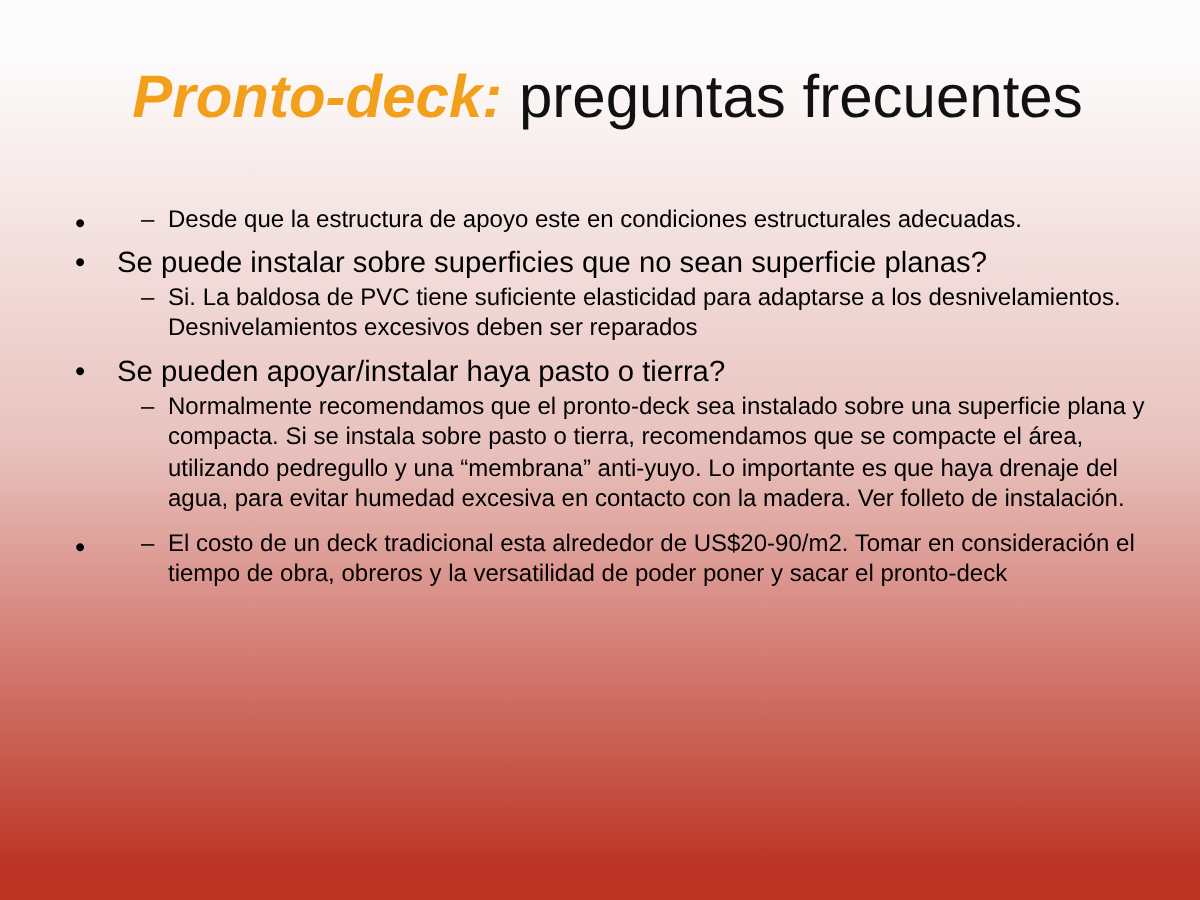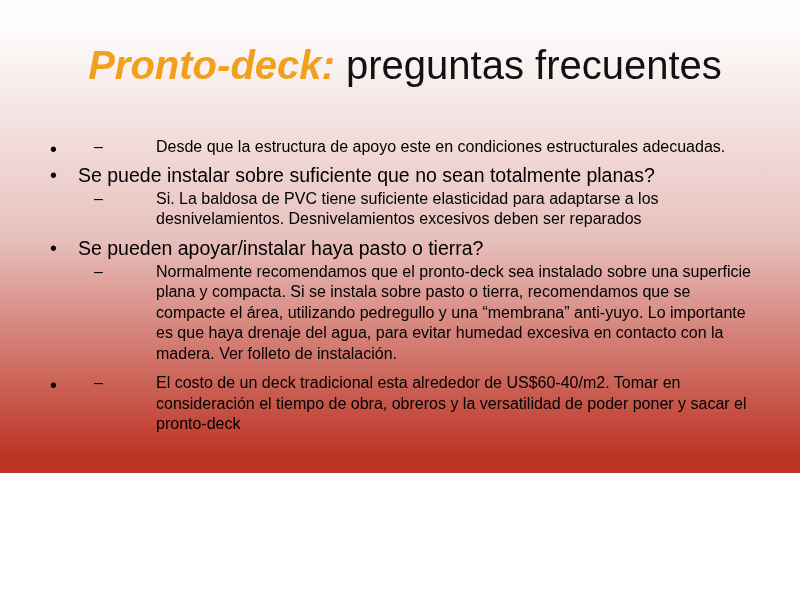--- a/index.html
+++ b/index.html
@@ -12,21 +12,21 @@
     height: 600px;
     overflow: hidden;
     font-family: "Liberation Sans", sans-serif;
     background: #ffffff;
   }
 
   
   .slide {
     position: relative;
     width: 800px;
-    height: 473px;
+    height: 600px;
     box-sizing: border-box;
     background: linear-gradient(
         to bottom,
         #fdfcfc   0%,
         #fbf4f4   8%,
         #f8eaea  17%,
         #f4e0de  25%,
         #efd2cf  36%,
         #e8c1bd  50%,
         #dcab a6 0%,
@@ -110,21 +110,20 @@
   .bullet2 .mark {
     position: absolute;
     left: 50px;
     top: 0;
     font-size: 16px;
     line-height: 20.5px;
     color: #000000;
   }
   .bullet2 .text {
     display: block;
-    margin-left: 44px;
   }
 
   .gap-a { height: 3px; }
   .gap-b { height: 4px; }
   .gap-c { height: 6px; }
 </style>
 </head>
 <body>
 
 <div class="slide" style="background: linear-gradient(rgb(253, 252, 252) 0%, rgb(253, 252, 252) 6%, rgb(232, 193, 189) 50%, rgb(188, 50, 35) 97%, rgb(188, 50, 35) 100%);">
@@ -143,21 +142,21 @@
         <span class="mark">–</span>
         <span class="text">Desde que la estructura de apoyo este en condiciones estructurales adecuadas.</span>
       </p>
     </div>
 
     <div class="gap-a"></div>
 
     <div class="qa-group">
       <p class="bullet1">
         <span class="mark">•</span>
-        <span class="text">Se puede instalar sobre suficiente que no sean totalmente planas?</span>
+        <span class="text">Se puede instalar sobre superficies que no sean superficie planas?</span>
       </p>
       <p class="bullet2">
         <span class="mark">–</span>
         <span class="text">Si. La baldosa de PVC tiene suficiente elasticidad para adaptarse a los desnivelamientos. Desnivelamientos excesivos deben ser reparados</span>
       </p>
     </div>
 
     <div class="gap-b"></div>
 
     <div class="qa-group">
@@ -172,18 +171,18 @@
     </div>
 
     <div class="gap-c"></div>
 
     <div class="qa-group">
       <p class="bullet1">
         <span class="mark">•</span>
       </p>
       <p class="bullet2">
         <span class="mark">–</span>
-        <span class="text">El costo de un deck tradicional esta alrededor de US$60-40/m2. Tomar en consideración el tiempo de obra, obreros y la versatilidad de poder poner y sacar el pronto-deck</span>
+        <span class="text">El costo de un deck tradicional esta alrededor de US$20-90/m2. Tomar en consideración el tiempo de obra, obreros y la versatilidad de poder poner y sacar el pronto-deck</span>
       </p>
     </div>
 
   </div>
 </div>
 
 </body></html>

